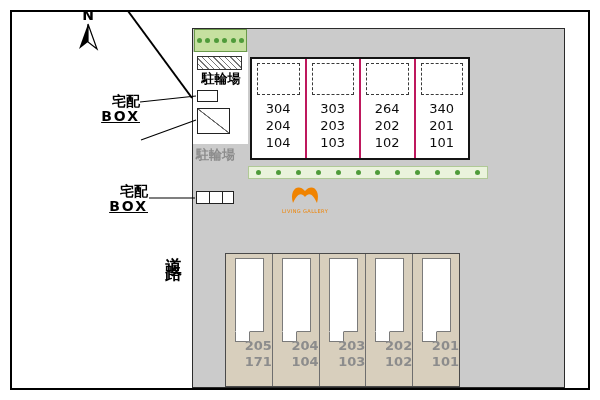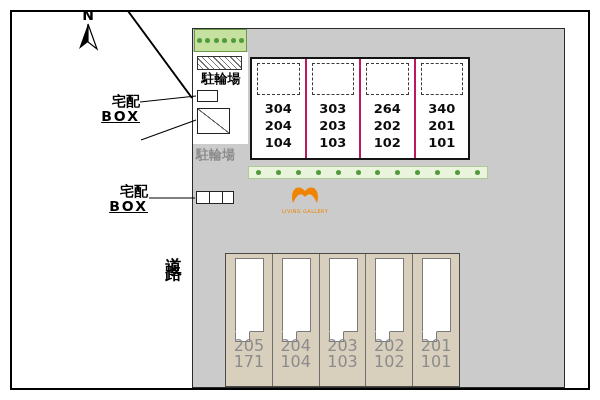--- a/index.html
+++ b/index.html
@@ -45,32 +45,32 @@
         font-size:17px;font-weight:700;letter-spacing:7px;color:#000;}
 
   .compass{position:absolute;left:74px;top:8px;width:28px;text-align:center;}
   .compass .n{font-size:14px;font-weight:700;color:#000;display:block;line-height:15px;}
 
   .bldg-north{position:absolute;left:250px;top:57px;width:220px;height:103px;background:#fff;
               border:2px solid #141414;box-sizing:border-box;display:flex;}
   .t-unit{flex:1;position:relative;}
   .t-unit + .t-unit{border-left:2px solid #be185d;}
   .balcony{height:30px;margin:4px 5px 0;border:1.5px dashed #3a3a3a;}
-  .t-nums{margin-top:5px;text-align:center;font-size:13px;font-weight:700;line-height:17px;color:#0c0c0c;}
+  .t-nums{margin-top:5px;text-align:center;font-size:13px;font-weight:400;line-height:17px;color:#0c0c0c;}
 
   .bldg-south{position:absolute;left:225px;top:253px;width:235px;height:134px;
               background:var(--building-south-fill,#d8cfbd);border:1px solid #4a4a4a;
               box-sizing:border-box;display:flex;}
   .s-unit{flex:1;position:relative;}
   .s-unit + .s-unit{border-left:1px solid #6e6e6e;}
   .plan-shape{position:absolute;left:9px;top:4px;width:27px;height:72px;background:#fff;border:1px solid #7a7a7a;}
   .plan-step{position:absolute;left:9px;top:77px;width:13px;height:9px;background:#fff;
              border:1px solid #7a7a7a;border-top:1px solid #fff;}
-  .s-nums{position:absolute;left:0;right:0;top:84px;text-align:center;font-size:16px;
-          font-weight:400;line-height:16px;color:var(--muted-text,#8f8f8f);}
+  .s-nums{position:absolute;left:0;right:0;top:84px;text-align:right;font-size:13px;
+          font-weight:700;line-height:16px;color:var(--muted-text,#8f8f8f);}
 
   .logo{position:absolute;left:281px;top:182px;width:48px;text-align:center;color:var(--logo-orange,#f08300);}
   .logo-text{font-size:5px;letter-spacing:0.4px;line-height:6px;color:var(--logo-orange,#f08300);}
 </style>
 </head>
 <body>
 
 <div class="canvas">
 
   <div class="plot"></div>

